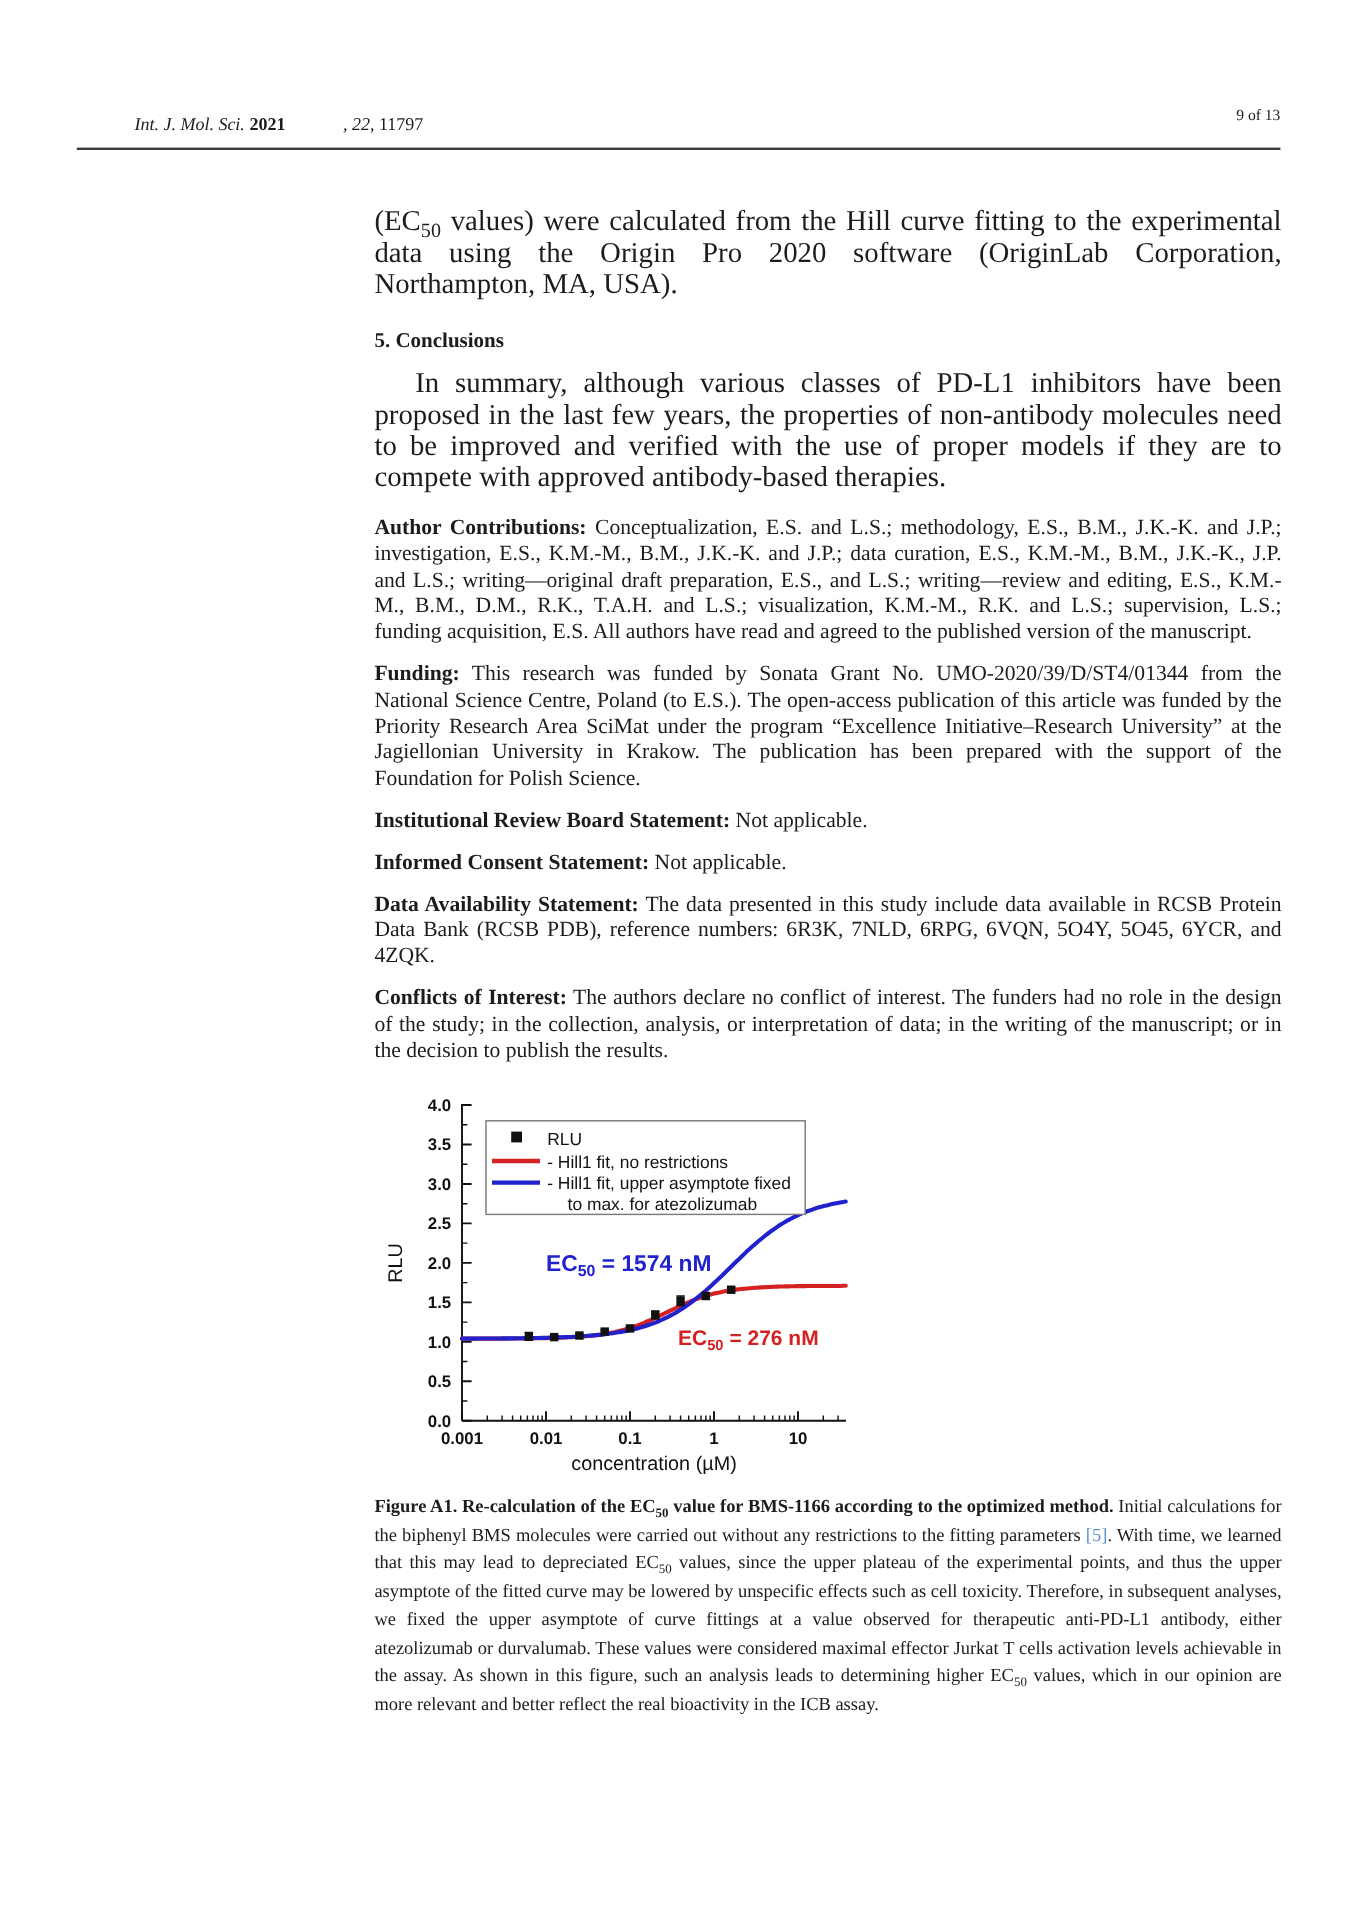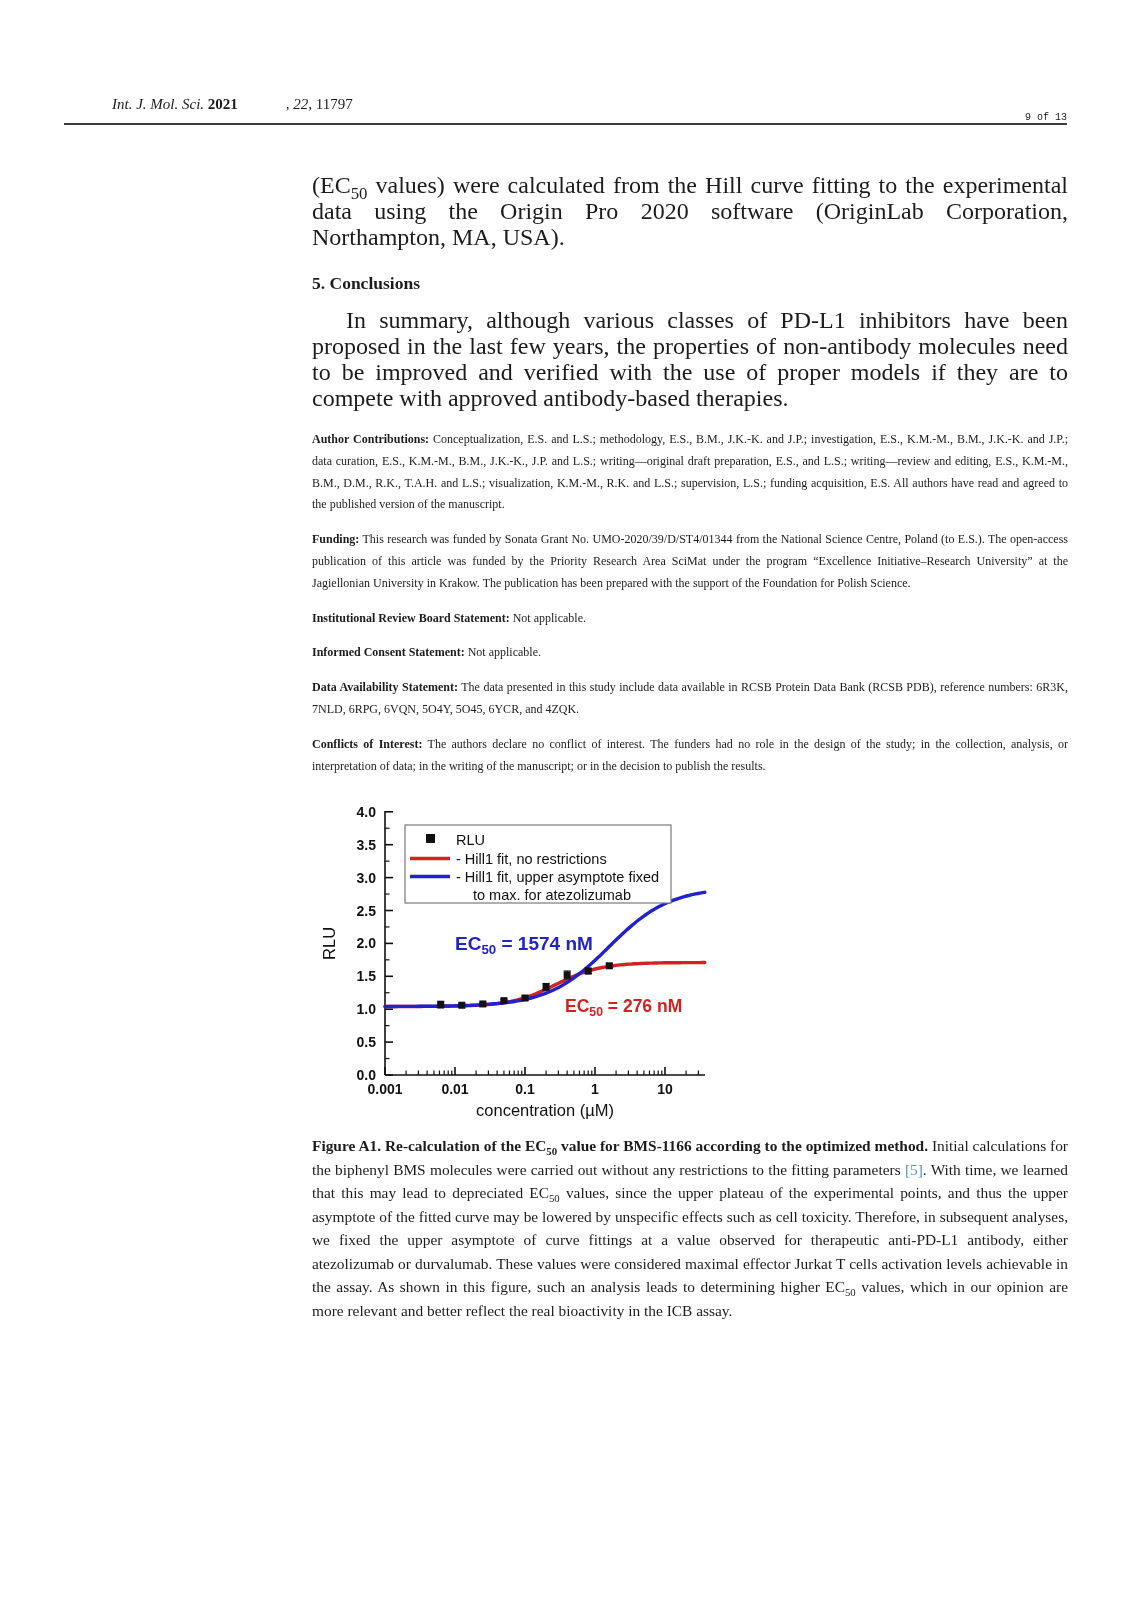--- a/index.html
+++ b/index.html
@@ -2,33 +2,33 @@
 <html><head>
 <meta charset="utf-8">
 <style>
   html,body { margin:0; padding:0; }
   body {
     width:1131px; height:1600px; background:#ffffff; position:relative;
     font-family:"Liberation Serif", serif; color:#1c1c1c;
     -webkit-font-smoothing:antialiased;
   }
   .header-left  { position:absolute; left:64px;  top:96px;  font-size:15px; white-space:nowrap; }
-  .header-right { position:absolute; right:64px; top:112px;  font-size:10px;font-family:Liberation Mono, monospace; }
+  .header-right { position:absolute; right:64px; top:88px;  font-size:13px; }
   .italic { font-style:italic;margin-left:48px; }
   .bold   { font-weight:bold; }
   .rule   { position:absolute; left:64px; top:123px; width:1003px; height:2px; background:#3a3a3a; }
 
   .column { position:absolute; left:312px; top:172px; width:756px; }
   p { margin:0; }
   .body-text { font-size:24px; line-height:26px; text-align:justify; }
   .mb-lg { margin-bottom:23px; }
   .indent { text-indent:34px; }
   h2.heading { font-size:17.5px; font-weight:bold; margin:0 0 13px 0; }
   .conclusions-body { margin-bottom:18px; }
-  .sec { font-size:12px; line-height:21.8px; text-align:justify; margin-bottom:13px; }
+  .sec { font-size:18px; line-height:21.8px; text-align:justify; margin-bottom:13px; }
   .sec b { font-weight:bold; }
   .appendix-heading { margin-top:23px; margin-bottom:12px; }
   .figure-wrap { margin-left:6px; }
   .caption { font-size:15.4px; line-height:23.5px; text-align:justify; }
   .sub { font-size:70%; vertical-align:sub; line-height:0; }
   .cite-link { color:#5b8fc9; cursor:pointer; }
 </style>
 </head>
 <body>
 

